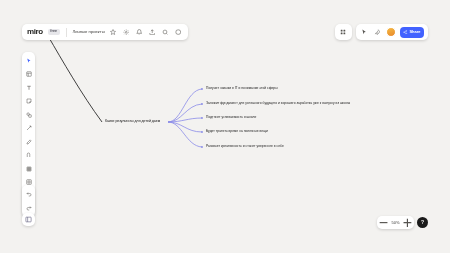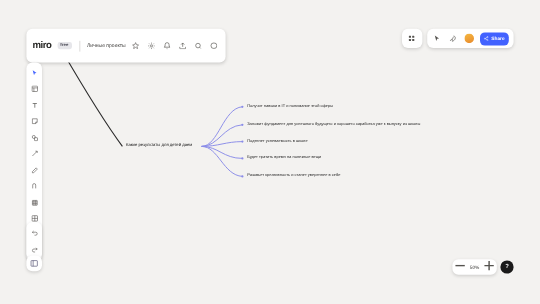--- a/index.html
+++ b/index.html
@@ -10,21 +10,21 @@
     -webkit-font-smoothing:antialiased;
   }
   #app{position:relative;width:450px;height:253px;background:#f1f0ee;}
 
   
   .canvas{position:absolute;left:0;top:0;width:450px;height:253px;background:#f3f2f0;}
   .canvas svg{position:absolute;left:0;top:0;}
 
   
   .topbar{
-    position:absolute;left:22px;top:24px;height:28px;
+    position:absolute;left:22px;top:24px;height:16px;
     background:#ffffff;border-radius:5px;
     box-shadow:0 1px 3px rgba(0,0,0,.16);
     display:flex;align-items:center;padding:0 5px;gap:4px;
   }
   .logo{
     font-weight:700;font-size:8px;color:#262624;letter-spacing:-0.4px;
     line-height:1;padding-right:1px;
   }
   .badge{
     font-size:3.6px;background:#e6e6ea;color:#4a4a55;border-radius:2px;

